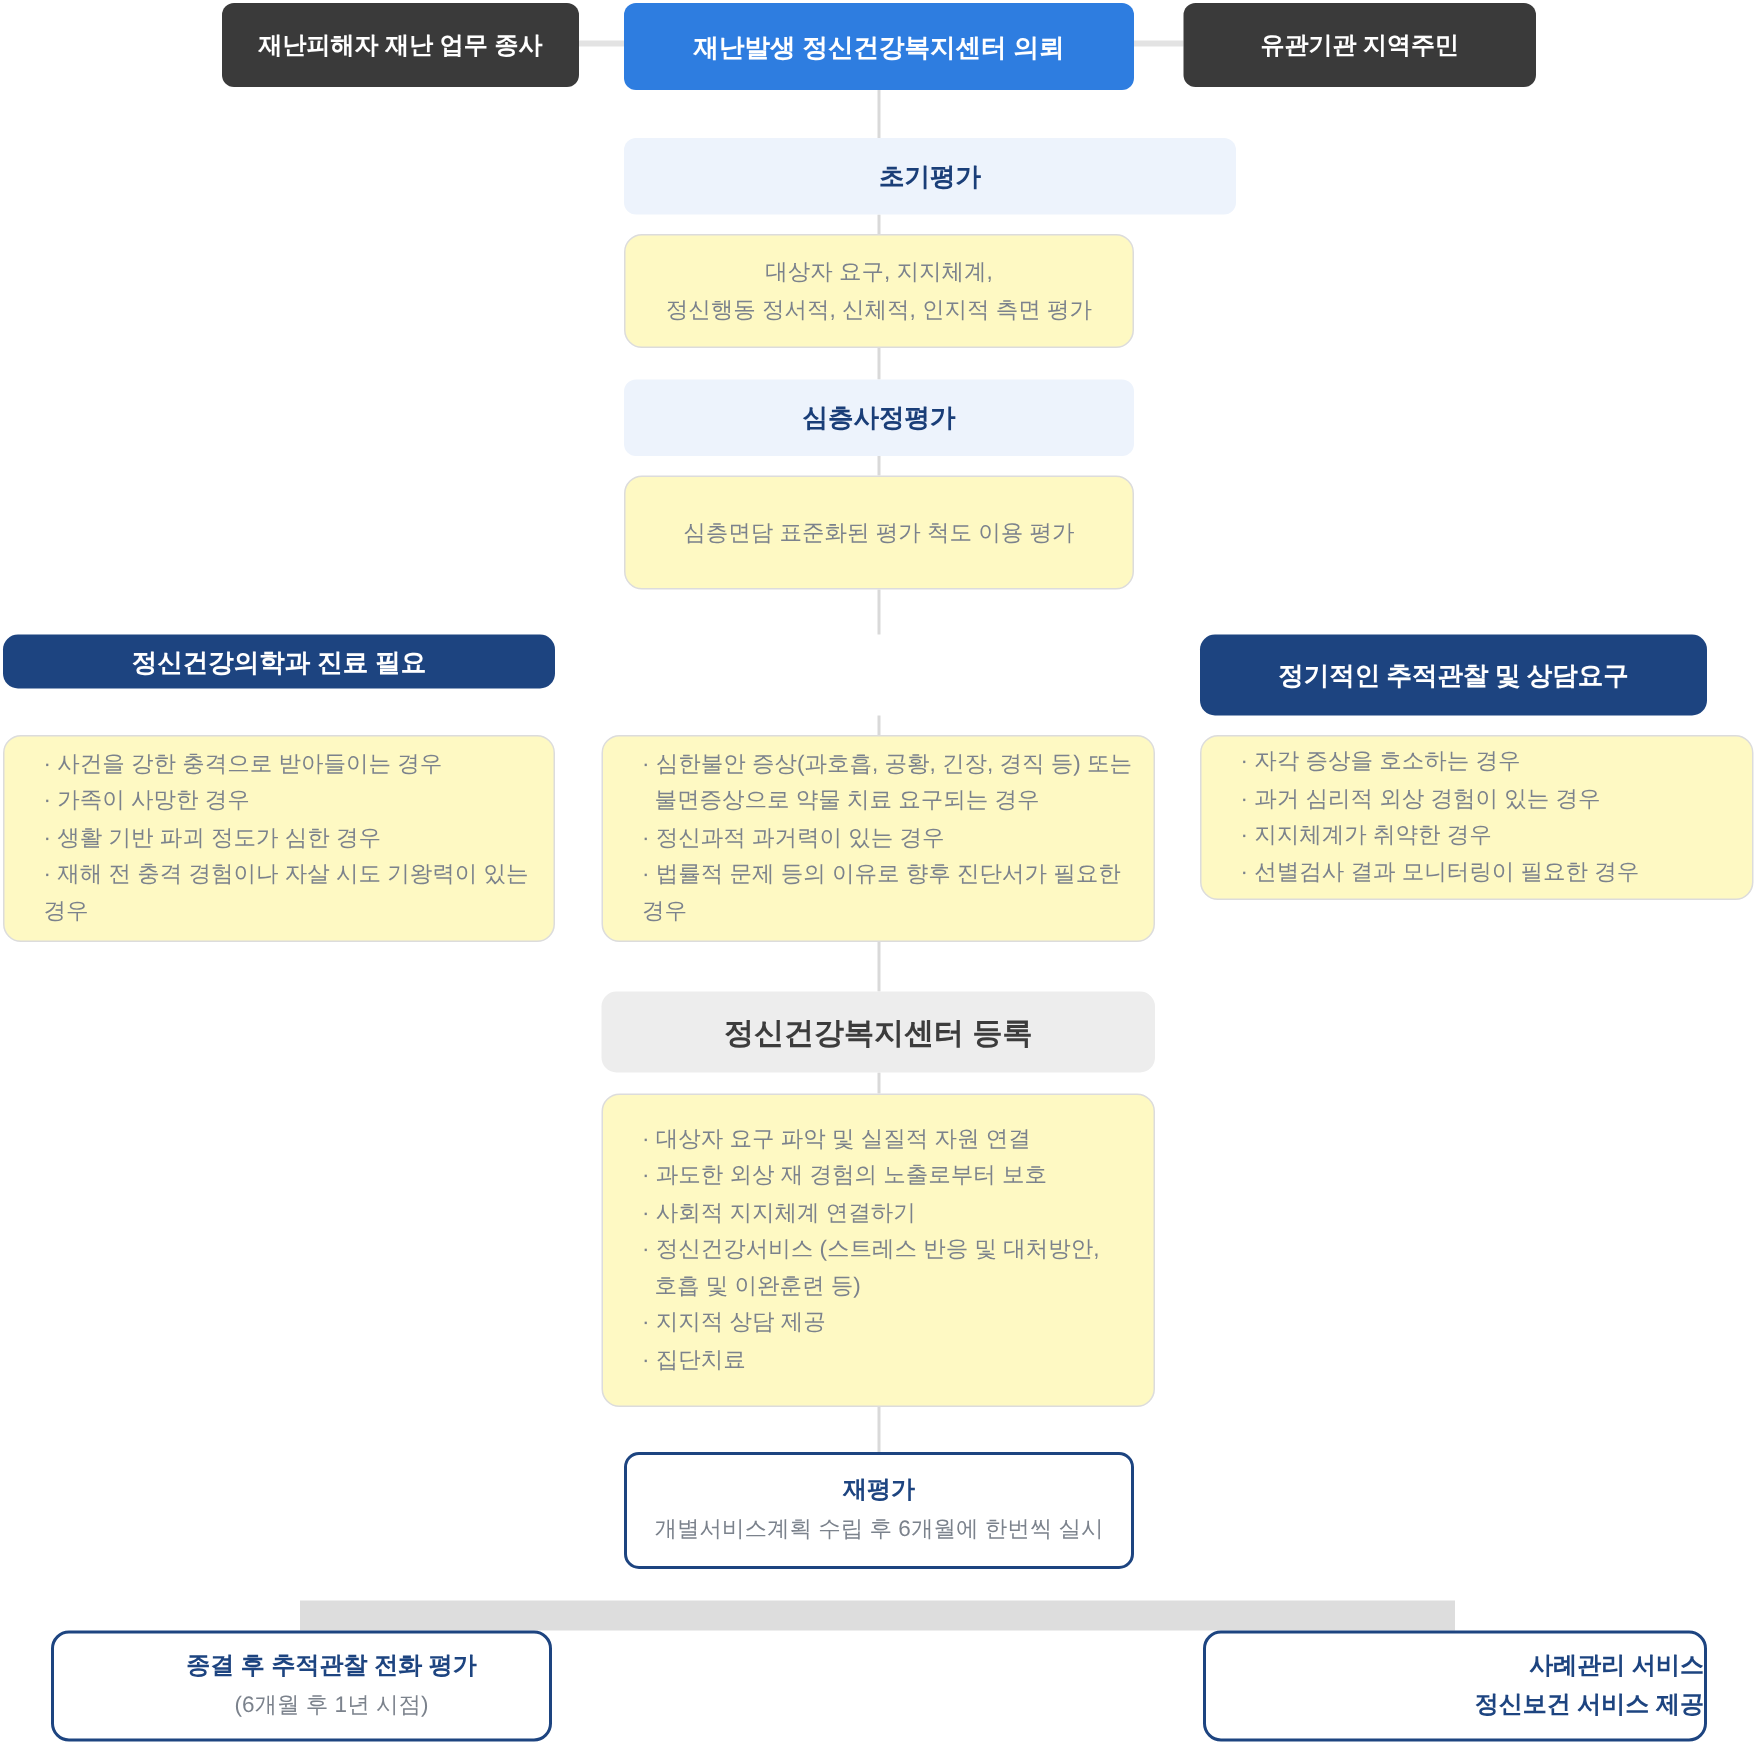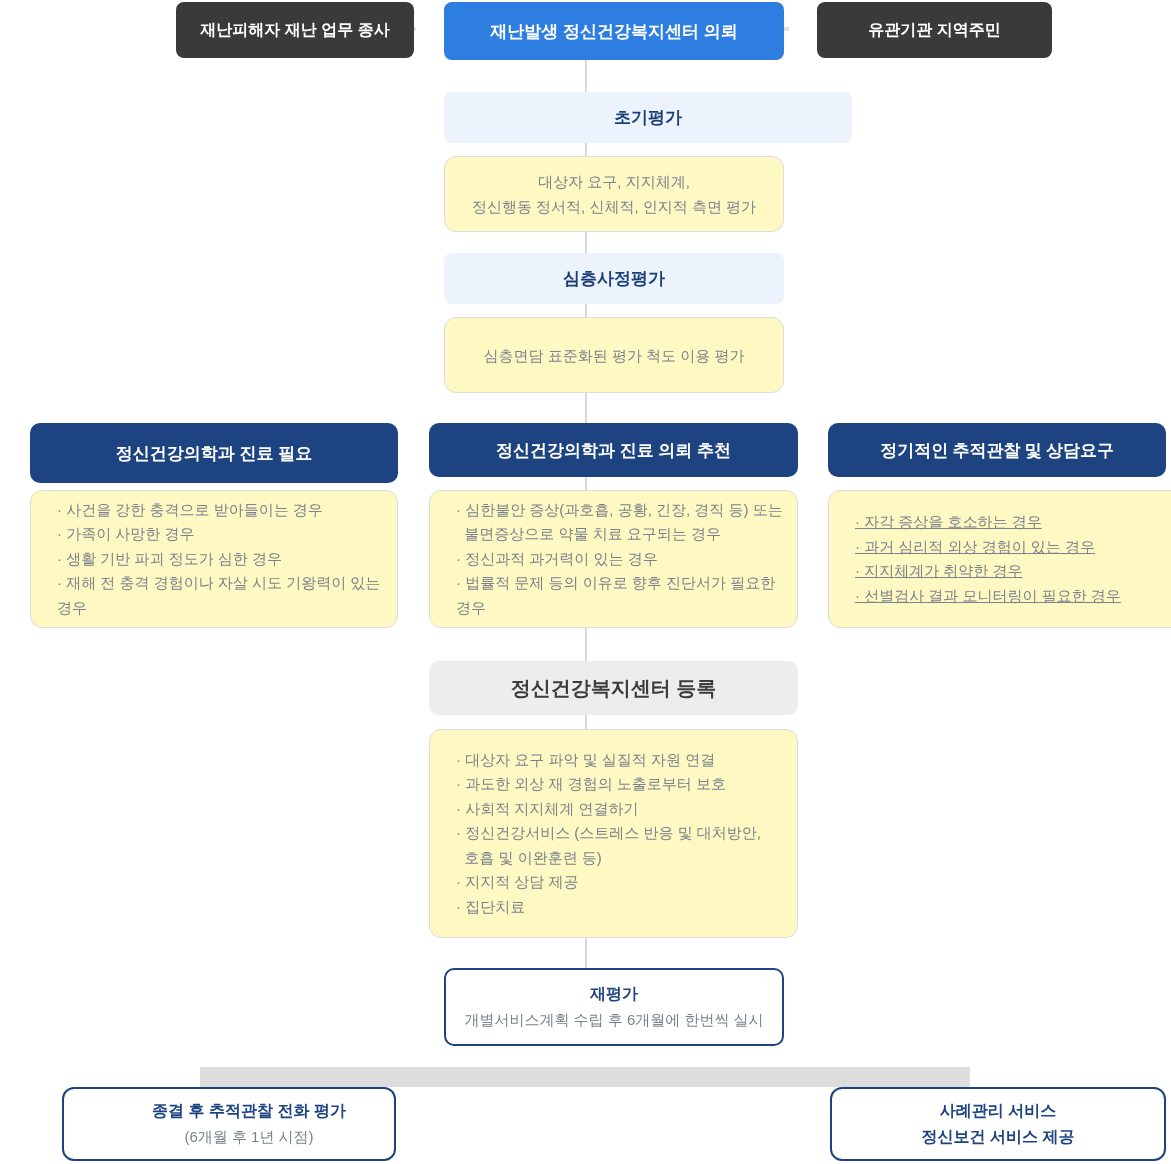--- a/index.html
+++ b/index.html
@@ -1,18 +1,18 @@
 <!DOCTYPE html>
 <html><head>
 <meta charset="utf-8">
 <style>
   html,body{margin:0;padding:0;background:#ffffff;}
   body{font-family:"Liberation Sans","DejaVu Sans",sans-serif;}
   .canvas{position:relative;width:1171px;height:1164px;background:#fff;overflow:hidden;}
-  .box{position:absolute;box-sizing:border-box;display:flex;flex-direction:column;align-items:center;justify-content:center;text-align:center;margin-left:28px;}
+  .box{position:absolute;box-sizing:border-box;display:flex;flex-direction:column;align-items:center;justify-content:center;text-align:center;}
   .dark{background:#3a3a3a;color:#ffffff;border-radius:8px;font-size:16px;font-weight:700;}
   .blue{background:#2e7de0;color:#ffffff;border-radius:8px;font-size:17px;font-weight:700;}
   .pale{background:#edf3fc;color:#1a3e78;border-radius:8px;font-size:17px;font-weight:700;}
   .navy-hdr{background:#1d4480;color:#ffffff;border-radius:10px;font-size:17px;font-weight:700;}
   .white-box{background:#fef9c3;border:1px solid #dcdcdc;border-radius:12px;color:#7b828c;font-size:15px;line-height:25px;white-space:pre-wrap;}
   .white-box.left-list{align-items:flex-start;text-align:left;padding-left:26px;padding-right:14px;line-height:24.5px;}
   .gray-box{background:#ededed;color:#3c3c3c;border-radius:10px;font-size:20px;font-weight:600;}
   .outline{background:#ffffff;border:2px solid #1d4480;border-radius:10px;}
   .outline .t{color:#1d4480;font-size:16px;font-weight:700;line-height:26px;}
   .outline .s{color:#7b828c;font-size:15px;line-height:26px;}
@@ -56,43 +56,40 @@
 정신행동 정서적, 신체적, 인지적 측면 평가</span>
   </div>
 
   <div class="box pale" style="left:416px;top:253px;width:340px;height:51px;">
     <span>심층사정평가</span>
   </div>
   <div class="box white-box" style="left:416px;top:317px;width:340px;height:76px;">
     <span>심층면담 표준화된 평가 척도 이용 평가</span>
   </div>
 
-  <div class="box navy-hdr" style="left:2px;top:423px;width:368px;height:60px;">
+  <div class="box navy-hdr" style="left:2px;top:423px;width:368px;height:36px;">
     <span>정신건강의학과 진료 필요</span>
-  </div>
-  <div class="box navy-hdr" style="left:401px;top:423px;width:369px;height:54px;">
-    <span>정신건강의학과 진료 의뢰 추천</span>
   </div>
   <div class="box navy-hdr" style="left:800px;top:423px;width:338px;height:54px;font-family:Liberation Serif, serif;">
     <span>정기적인 추적관찰 및 상담요구</span>
   </div>
 
   <div class="box white-box left-list" style="left:401px;top:490px;width:369px;height:138px;">
     <span>· 심한불안 증상(과호흡, 공황, 긴장, 경직 등) 또는
   불면증상으로 약물 치료 요구되는 경우
 · 정신과적 과거력이 있는 경우
 · 법률적 문제 등의 이유로 향후 진단서가 필요한 경우</span>
   </div>
   <div class="box white-box left-list" style="left:2px;top:490px;width:368px;height:138px;">
     <span>· 사건을 강한 충격으로 받아들이는 경우
 · 가족이 사망한 경우
 · 생활 기반 파괴 정도가 심한 경우
 · 재해 전 충격 경험이나 자살 시도 기왕력이 있는 경우</span>
   </div>
-  <div class="box white-box left-list" style="left:800px;top:490px;width:369px;height:138px;text-decoration:underline;">
+  <div class="box white-box left-list" style="left:800px;top:490px;width:369px;height:110px;">
     <span>· 자각 증상을 호소하는 경우
 · 과거 심리적 외상 경험이 있는 경우
 · 지지체계가 취약한 경우
 · 선별검사 결과 모니터링이 필요한 경우</span>
   </div>
 
   <div class="box gray-box" style="left:401px;top:661px;width:369px;height:54px;">
     <span>정신건강복지센터 등록</span>
   </div>
   <div class="box white-box left-list" style="left:401px;top:729px;width:369px;height:209px;">
@@ -107,18 +104,18 @@
 
   <div class="box outline" style="left:416px;top:968px;width:340px;height:78px;">
     <span class="t">재평가</span>
     <span class="s">개별서비스계획 수립 후 6개월에 한번씩 실시</span>
   </div>
 
   <div class="box outline" style="left:34px;top:1087px;width:334px;height:74px;border-radius:12px;padding-left:40px;">
     <span class="t">종결 후 추적관찰 전화 평가</span>
     <span class="s">(6개월 후 1년 시점)</span>
   </div>
-  <div class="box outline" style="left:802px;top:1087px;width:336px;height:74px;border-radius:12px;">
+  <div class="box outline" style="left:802px;top:1087px;width:336px;height:74px;border-radius:12px;align-items:flex-end;">
     <span class="t">사례관리 서비스</span>
     <span class="t">정신보건 서비스 제공</span>
   </div>
 
 </div>
 
 </body></html>

